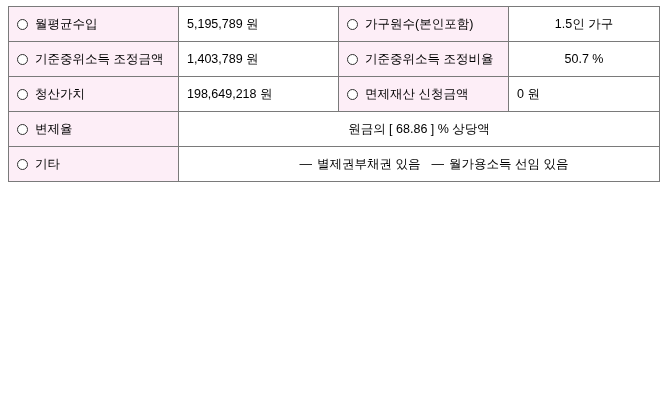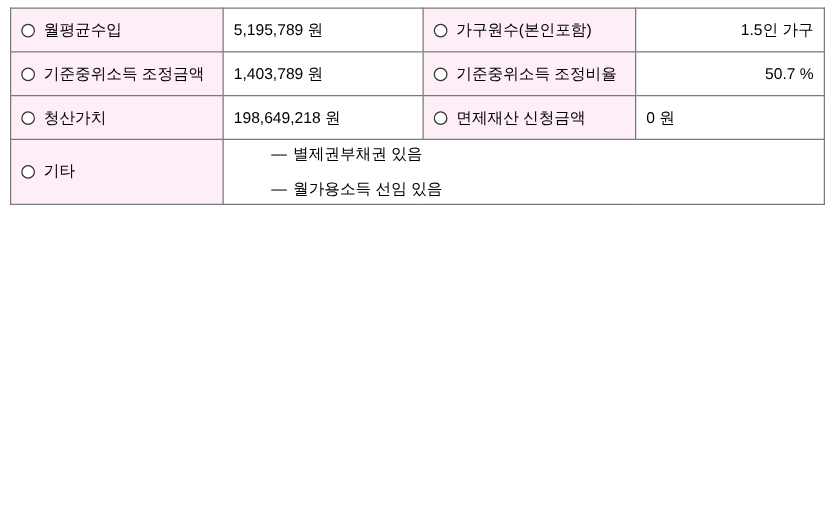--- a/index.html
+++ b/index.html
@@ -50,25 +50,25 @@
     display: inline-block;
     width: 9px;
     height: 9px;
     border: 1px solid #333;
     border-radius: 50%;
     background: #ffffff;
     flex: 0 0 auto;
   }
   .v-right { text-align: left; }
   .v-center { text-align: center; }
-  .v-left { text-align: right; }
+  .v-left { text-align: center; }
   .tall { height: 78px; vertical-align: middle; }
   .notes {
     display: flex;
-    flex-direction: column;
+    flex-direction: row;
     justify-content: center;
     gap: 11px;
     padding-left: 30px;
   }
   .note-line {
     white-space: nowrap;
   }
   .dash {
     display: inline-block;
     width: 14px;
@@ -135,20 +135,29 @@
         <td class="value v-right">198,649,218 원</td>
         <td class="label">
           <span class="lbl-wrap">
             <span class="bullet"></span>
             <span>면제재산 신청금액</span>
           </span>
         </td>
         <td class="value v-right">0 원</td>
       </tr>
 
+      <tr>
+        <td class="label">
+          <span class="lbl-wrap">
+            <span class="bullet"></span>
+            <span>변제율</span>
+          </span>
+        </td>
+        <td class="value v-center" colspan="3">원금의 [ 68.86 ] % 상당액</td>
+      </tr>
 
 
       <tr>
         <td class="label tall">
           <span class="lbl-wrap">
             <span class="bullet"></span>
             <span>기타</span>
           </span>
         </td>
         <td class="value tall" colspan="3">

